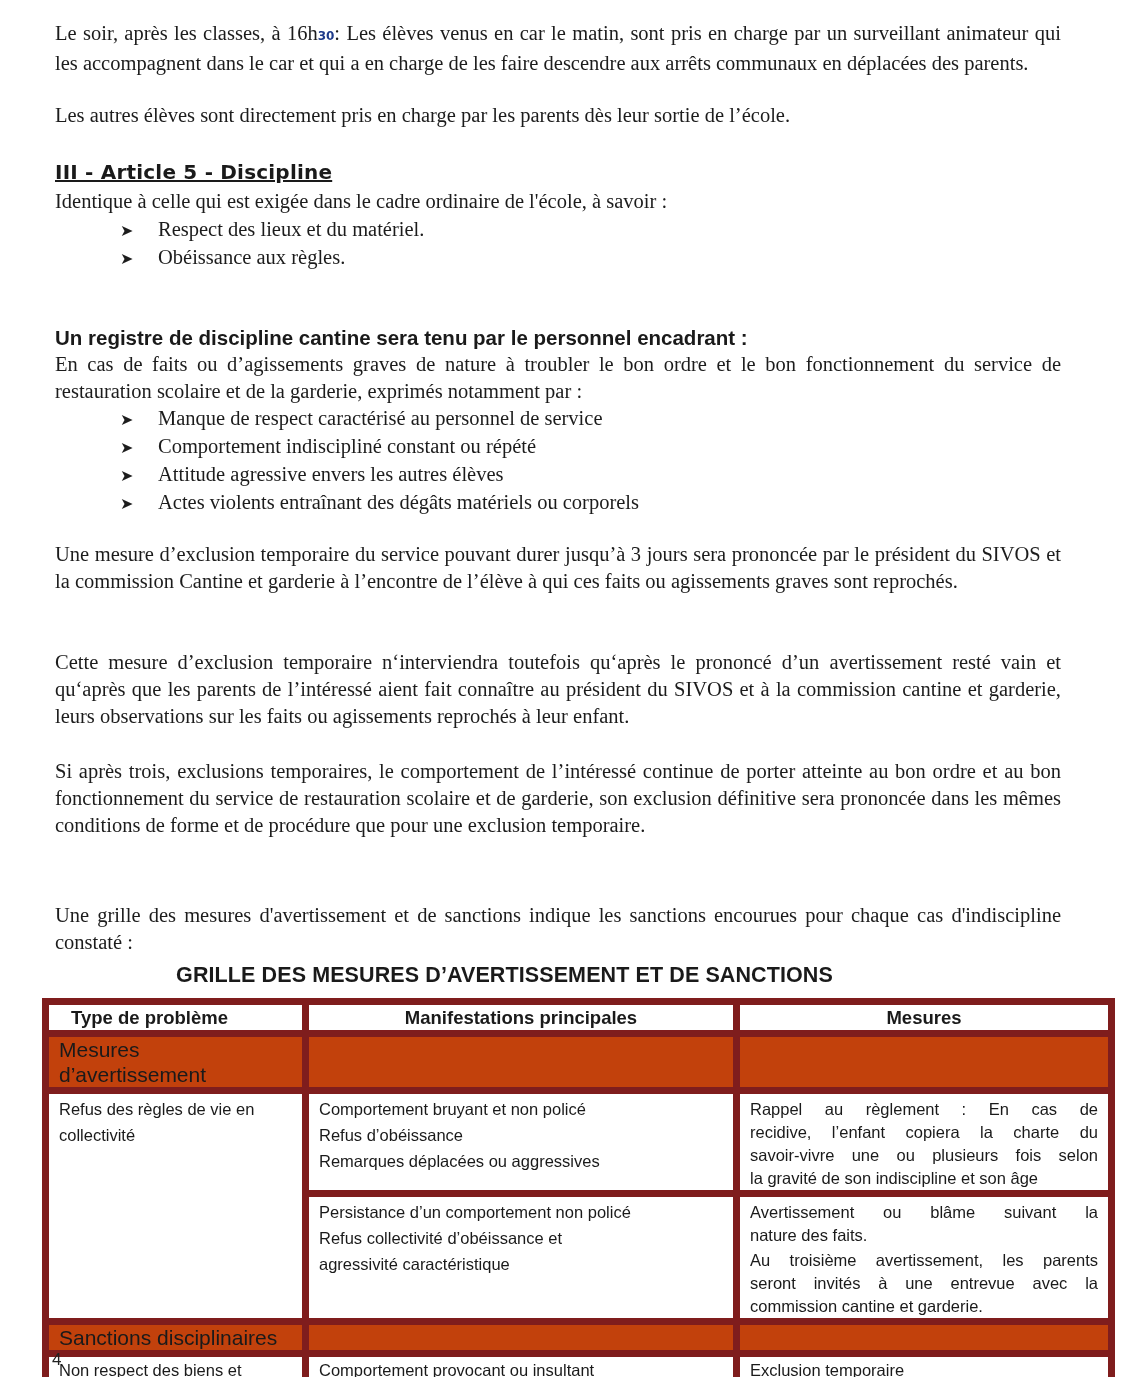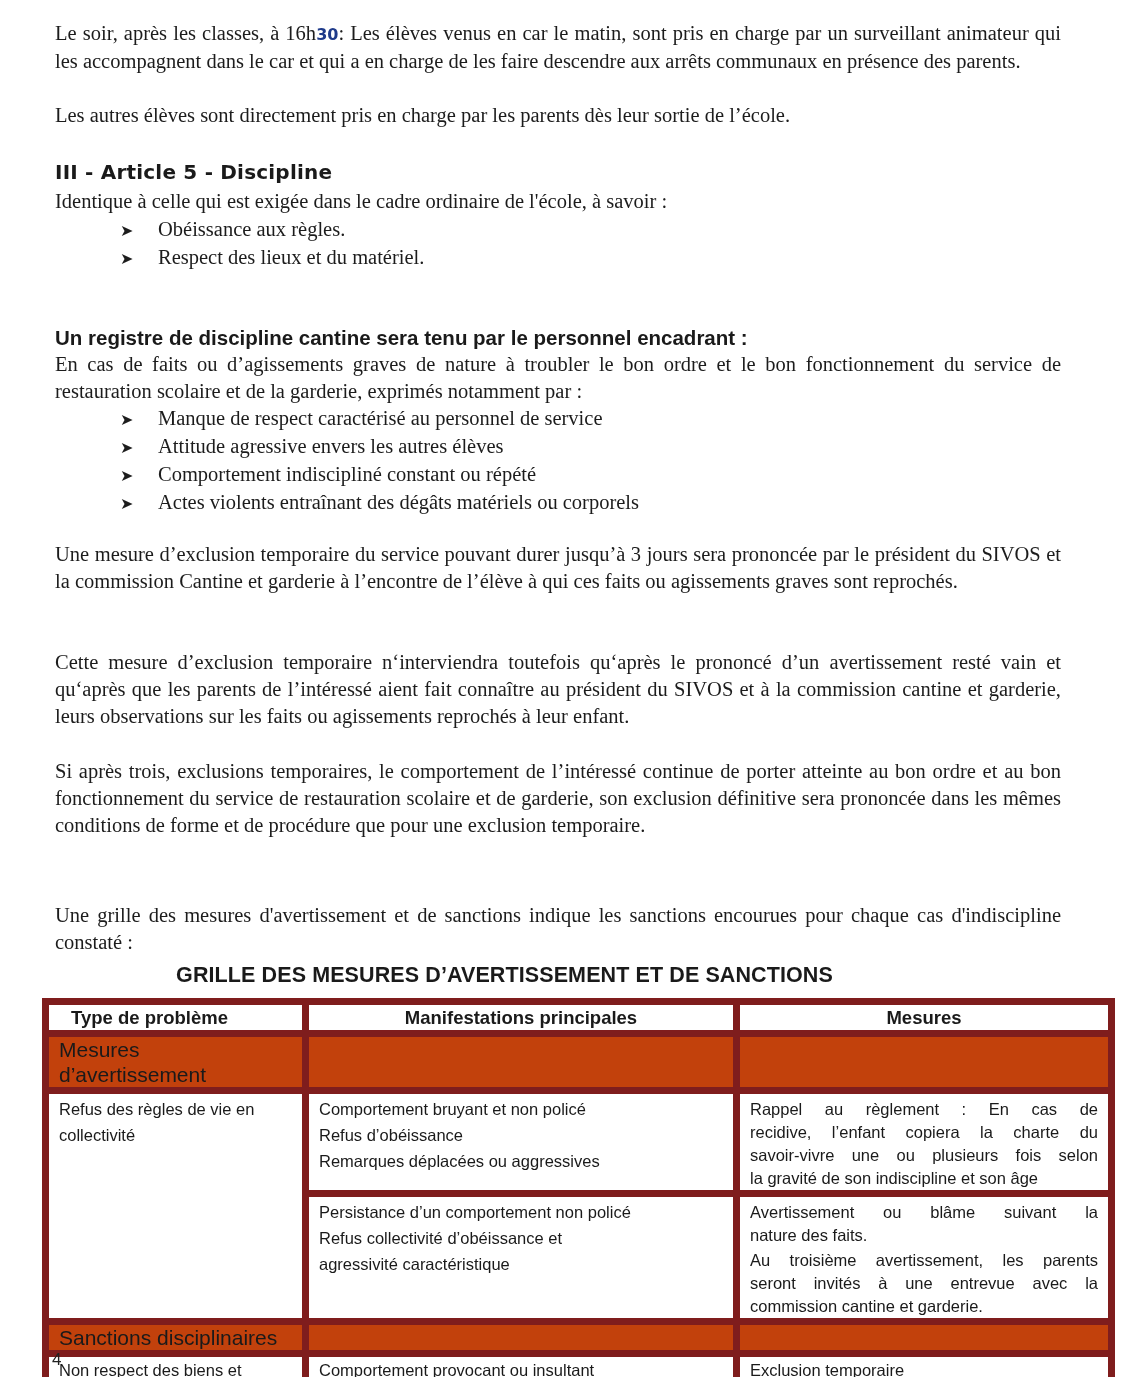--- a/index.html
+++ b/index.html
@@ -7,21 +7,21 @@
     width: 1145px; height: 1377px; position: relative; overflow: hidden;
     font-family: "Liberation Serif", "DejaVu Serif", serif;
     color: #1c1c1c;
   }
   .page { position: absolute; left: 0; top: 0; width: 1145px; height: 1377px; }
   .p {
     position: absolute; left: 55px; width: 1006px;
     font-size: 20.5px; line-height: 27px; text-align: justify;
     text-align-last: left;
   }
-  .p .hand { font-family: "DejaVu Sans", sans-serif; color: #1e3a8a; font-weight: bold; font-size: 16px; margin-top: 42px; }
+  .p .hand { font-family: "DejaVu Sans", sans-serif; color: #1e3a8a; font-weight: bold; font-size: 12px; margin-top: 42px; }
   .heading {
     position: absolute; left: 55px;
     font-family: "DejaVu Sans", sans-serif; font-weight: bold; font-size: 20px;
     color: #1a1a1a; letter-spacing: 0.2px;
   }
   .subheading {
     position: absolute; left: 55px;
     font-family: "Liberation Sans", sans-serif; font-weight: bold; font-size: 20.5px;
     color: #1a1a1a;
   }
@@ -49,37 +49,37 @@
   table.grid td.measure .line.last { text-align-last: left; }
   table.grid td.nobottom { border-bottom: none; }
   .page-num { position: absolute; left: 52px; top: 1350px; font-family: "Liberation Sans", sans-serif; font-size: 17px; color: #222; }
 </style>
 </head>
 <body>
 
 <div class="page">
 
   <div class="p" style="top:20px;">
-    <span>Le soir, après les classes, à 16h</span><span class="hand">30</span><span>: Les élèves venus en car le matin, sont pris en charge par un surveillant animateur qui les accompagnent dans le car et qui a en charge de les faire descendre aux arrêts communaux en présence des parents.</span>
+    <span>Le soir, après les classes, à 16h</span><span class="hand">30</span><span>: Les élèves venus en car le matin, sont pris en charge par un surveillant animateur qui les accompagnent dans le car et qui a en charge de les faire descendre aux arrêts communaux en déplacées des parents.</span>
   </div>
   <div class="p" style="top:102px;">Les autres élèves sont directement pris en charge par les parents dès leur sortie de l’école.</div>
 
-  <div class="heading" style="top:160px;">III - Article 5 - Discipline</div>
+  <div class="heading" style="top:160px;text-decoration:underline;">III - Article 5 - Discipline</div>
   <div class="p" style="top:188px;">Identique à celle qui est exigée dans le cadre ordinaire de l'école, à savoir :</div>
   <ul class="bullets" style="top:216px;">
+    <li><span class="arrow">➤</span><span>Respect des lieux et du matériel.</span></li>
     <li><span class="arrow">➤</span><span>Obéissance aux règles.</span></li>
-    <li><span class="arrow">➤</span><span>Respect des lieux et du matériel.</span></li>
   </ul>
 
   <div class="subheading" style="top:326px;">Un registre de discipline cantine sera tenu par le personnel encadrant :</div>
   <div class="p" style="top:351px;">En cas de faits ou d’agissements graves de nature à troubler le bon ordre et le bon fonctionnement du service de restauration scolaire et de la garderie, exprimés notamment par :</div>
   <ul class="bullets" style="top:405px;">
     <li><span class="arrow">➤</span><span>Manque de respect caractérisé au personnel de service</span></li>
+    <li><span class="arrow">➤</span><span>Comportement indiscipliné constant ou répété</span></li>
     <li><span class="arrow">➤</span><span>Attitude agressive envers les autres élèves</span></li>
-    <li><span class="arrow">➤</span><span>Comportement indiscipliné constant ou répété</span></li>
     <li><span class="arrow">➤</span><span>Actes violents entraînant des dégâts matériels ou corporels</span></li>
   </ul>
 
   <div class="p" style="top:541px;">Une mesure d’exclusion temporaire du service pouvant durer jusqu’à 3 jours sera prononcée par le président du SIVOS et la commission Cantine et garderie à l’encontre de l’élève à qui ces faits ou agissements graves sont reprochés.</div>
   <div class="p" style="top:649px;">Cette mesure d’exclusion temporaire n‘interviendra toutefois qu‘après le prononcé d’un avertissement resté vain et qu‘après que les parents de l’intéressé aient fait connaître au président du SIVOS et à la commission cantine et garderie, leurs observations sur les faits ou agissements reprochés à leur enfant.</div>
   <div class="p" style="top:758px;">Si après trois, exclusions temporaires, le comportement de l’intéressé continue de porter atteinte au bon ordre et au bon fonctionnement du service de restauration scolaire et de garderie, son exclusion définitive sera prononcée dans les mêmes conditions de forme et de procédure que pour une exclusion temporaire.</div>
   <div class="p" style="top:902px;">Une grille des mesures d'avertissement et de sanctions indique les sanctions encourues pour chaque cas d'indiscipline constaté :</div>
 
   <div class="grid-title">GRILLE DES MESURES D’AVERTISSEMENT ET DE SANCTIONS</div>
 

